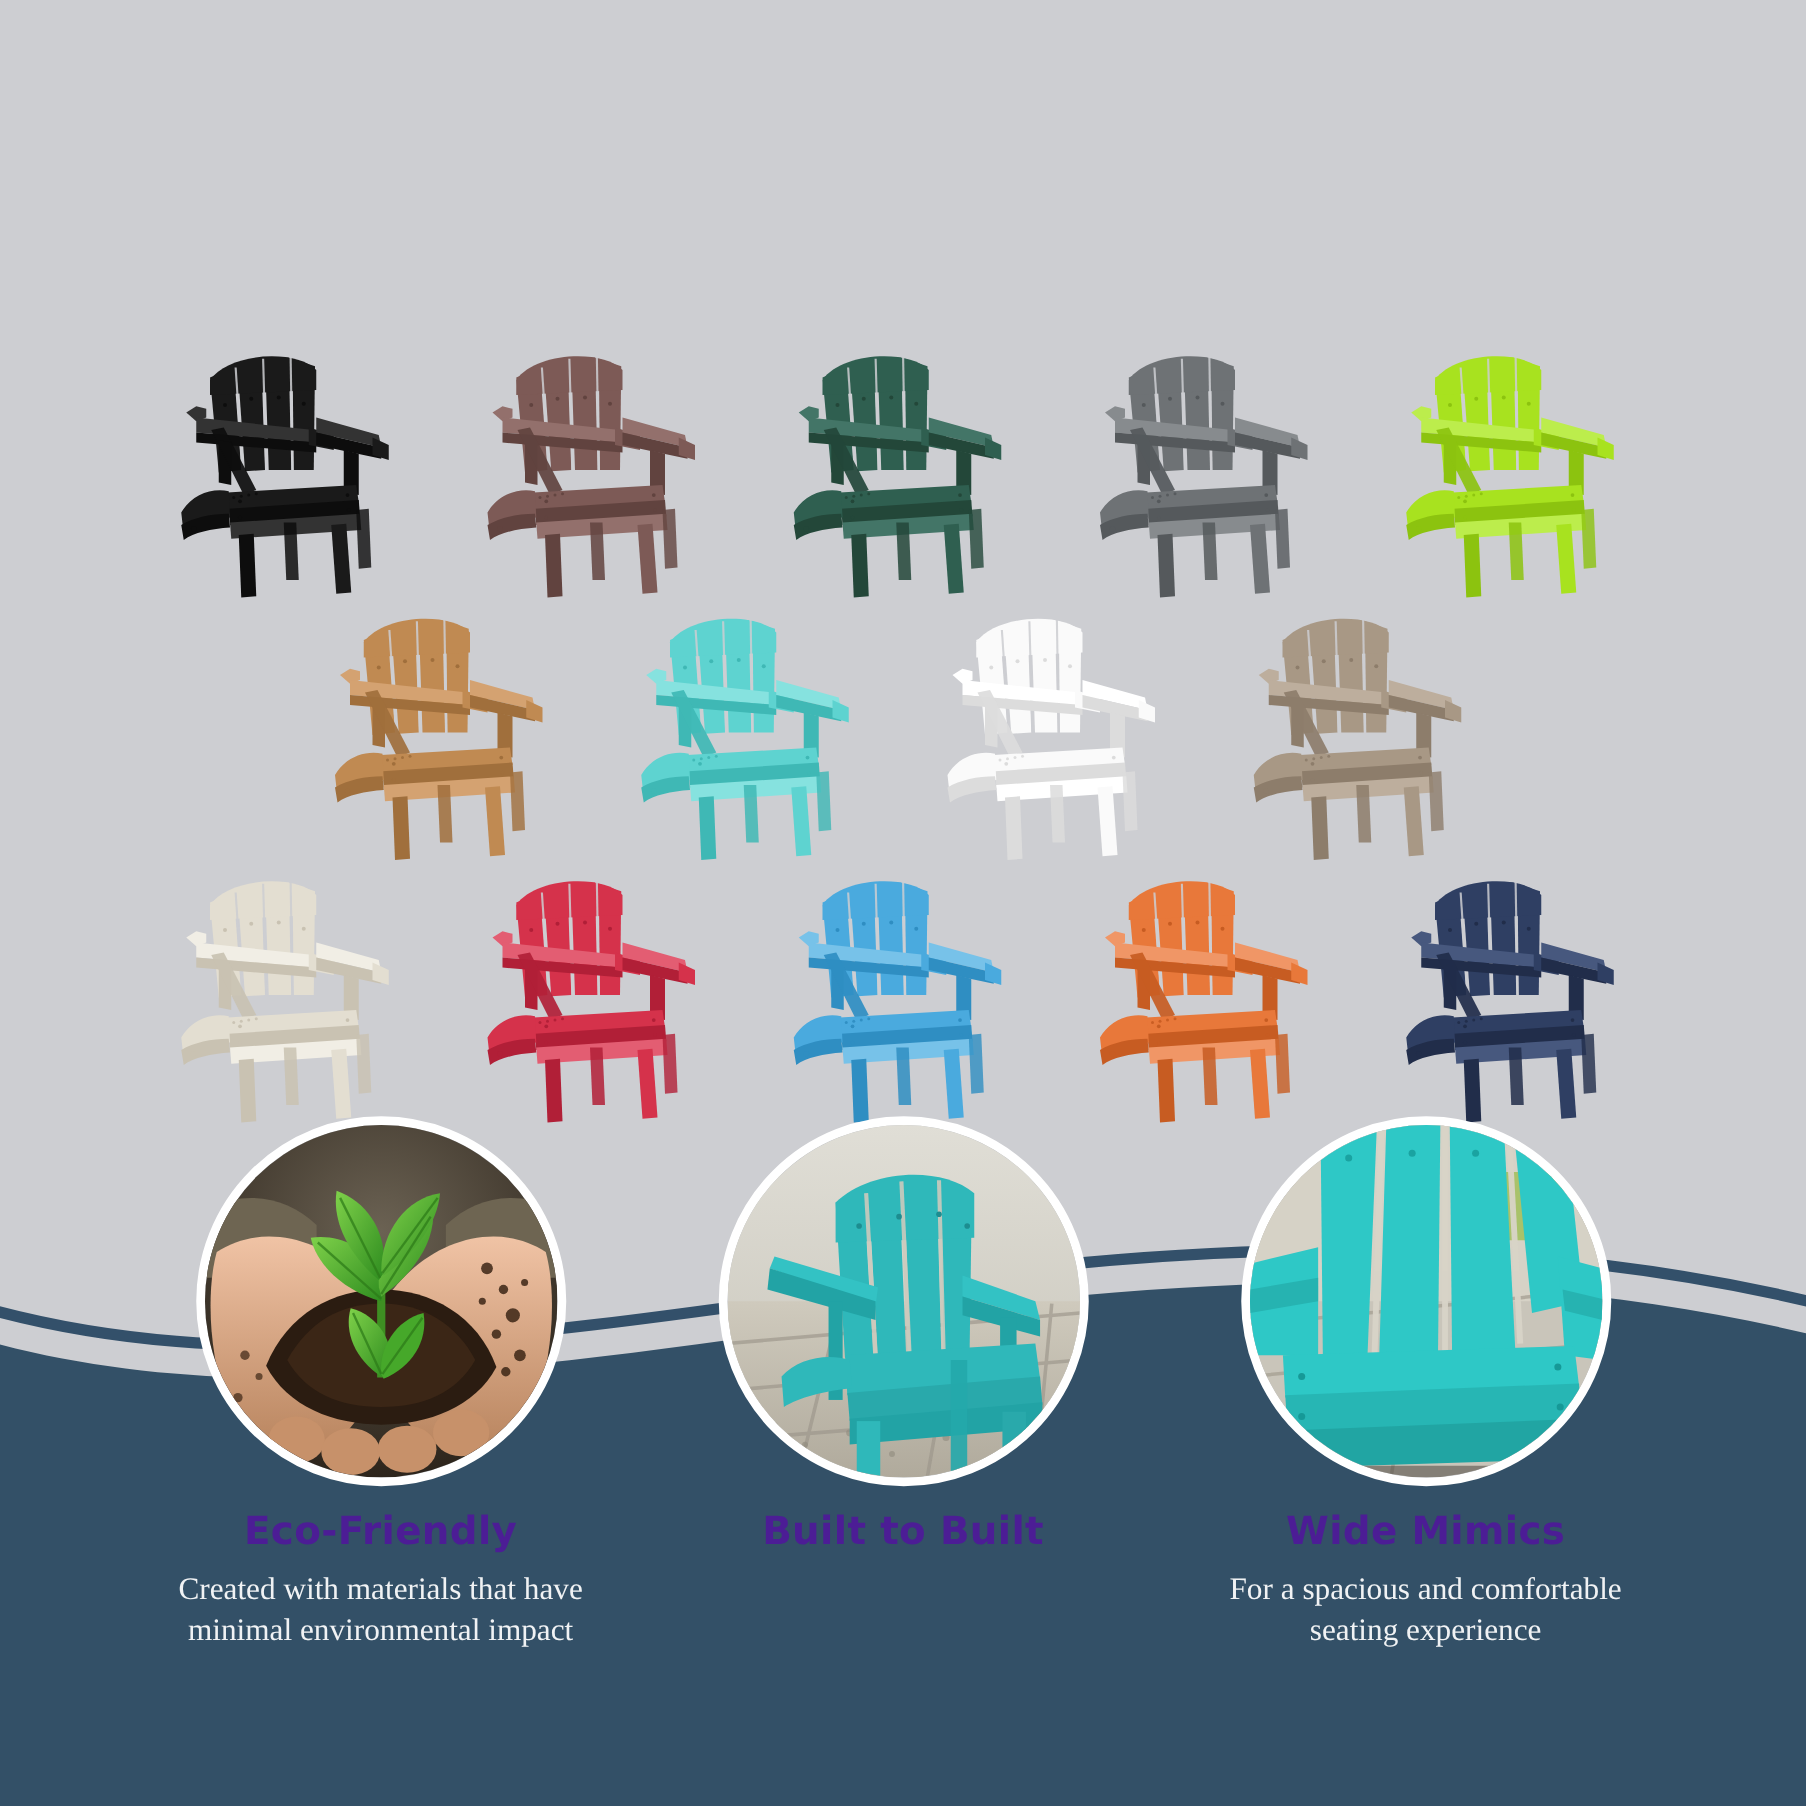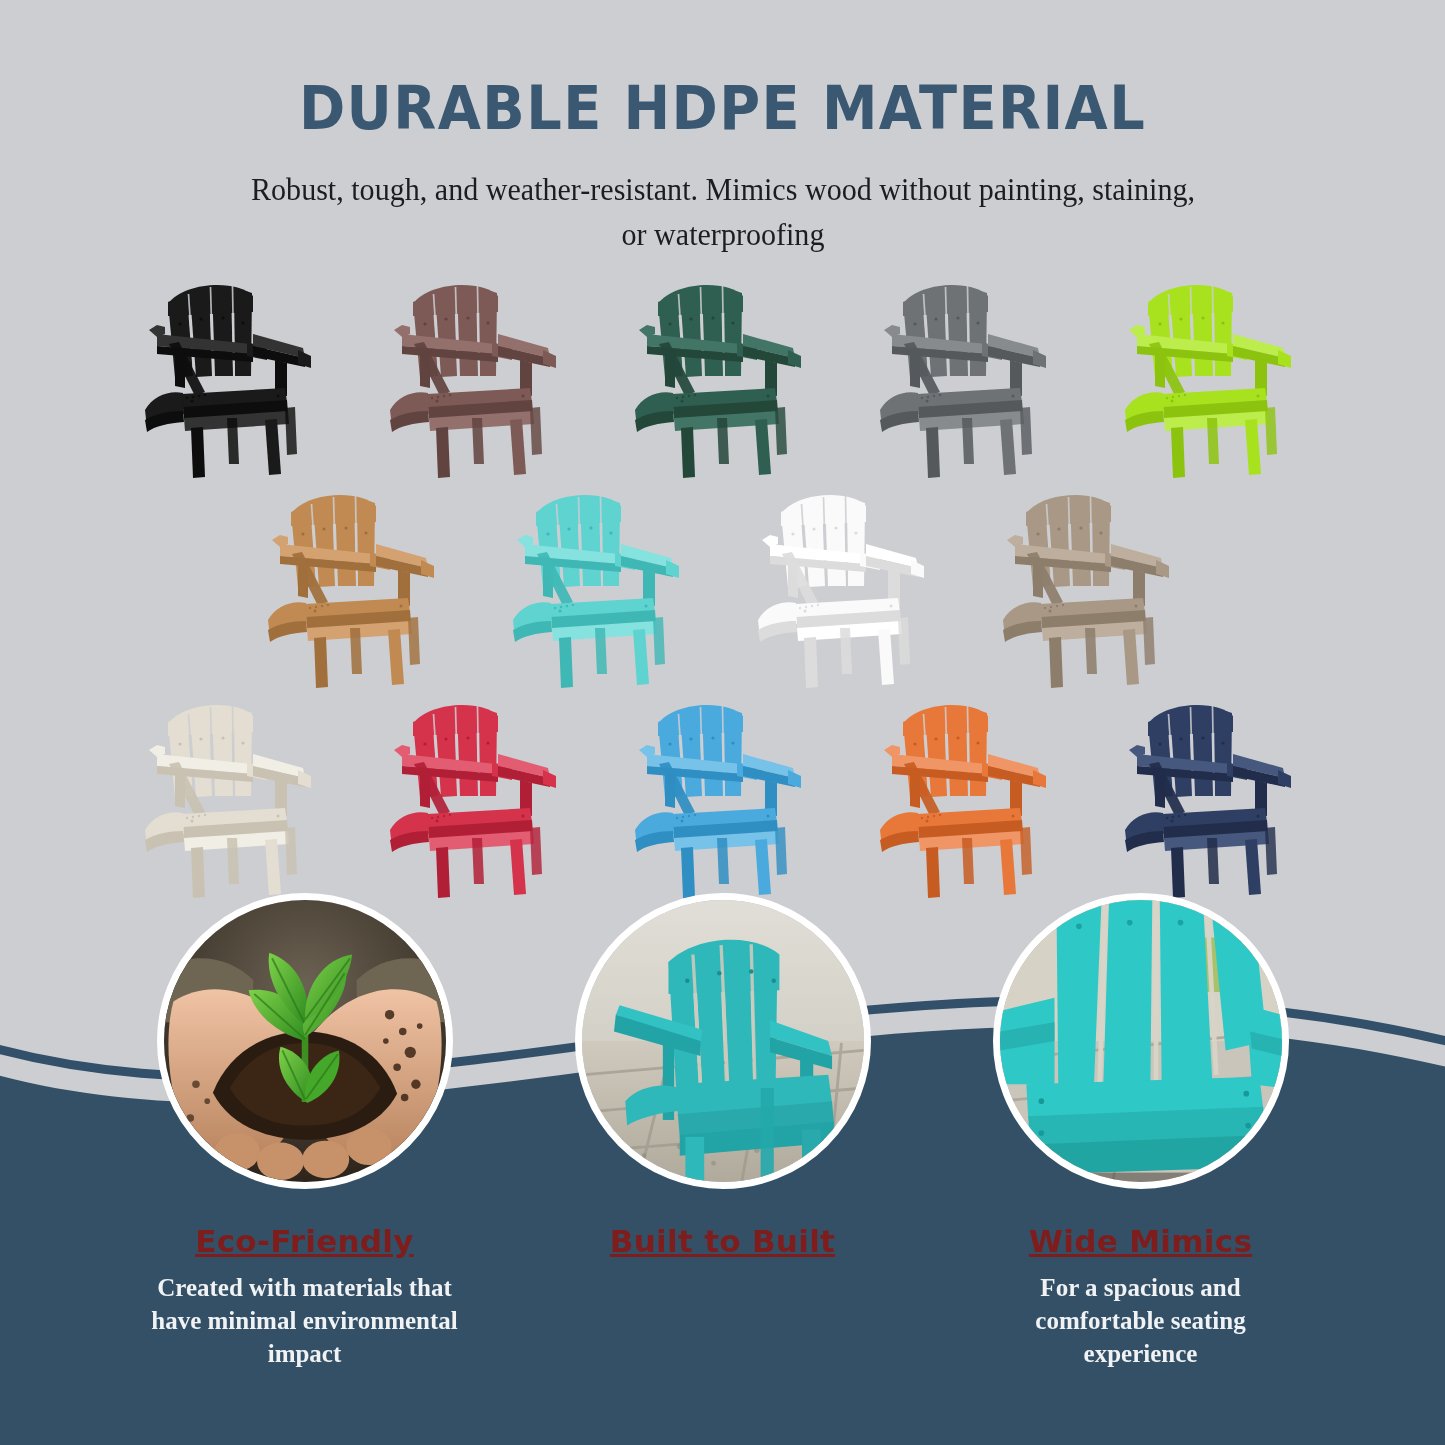--- a/index.html
+++ b/index.html
@@ -49,39 +49,35 @@
   .feature{width:330px;text-align:center;}
   .circle{
     width:296px;height:296px;border-radius:50%;
     margin:0 auto;overflow:hidden;position:relative;
     border:7px solid #ffffff;
     box-sizing:border-box;
     background:#b9bcc0;
   }
   .circle svg{display:block;width:100%;height:100%;}
   .f-title{
-    margin:34px 0 0;
+    margin:18px 0 0;
     font-family:"DejaVu Sans",sans-serif;
-    font-weight:bold;font-size:31px;color:#7f1d1d;letter-spacing:.3px;text-decoration:underline;
+    font-weight:bold;font-size:31px;color:#4c1d95;letter-spacing:.3px;
   }
   .f-desc{
     margin:12px auto 16px;width:330px;
     font-family:"Liberation Serif",serif;
-    font-size:25px;line-height:1.32;color:#f0f2f4;font-weight:bold;
+    font-size:25px;line-height:1.32;color:#f0f2f4;
   }
 </style>
 </head>
 <body>
 
 <div id="stage">
 
-  <div class="header">
-    <h1 class="title">DURABLE HDPE MATERIAL</h1>
-    <p class="subtitle">Robust, tough, and weather-resistant. Mimics wood without painting, staining, or waterproofing</p>
-  </div>
 
   <div class="grid">
     <div class="chair-row row1">
         <div class="chair-cell">
           <div class="chair">
 <svg viewBox="0 0 195 215" preserveAspectRatio="xMidYMid meet">
   <g>
 
     <g fill="#1a1a1a">
       <path d="M33,34 L52,26 L58,108 L40,110 Z"></path>

